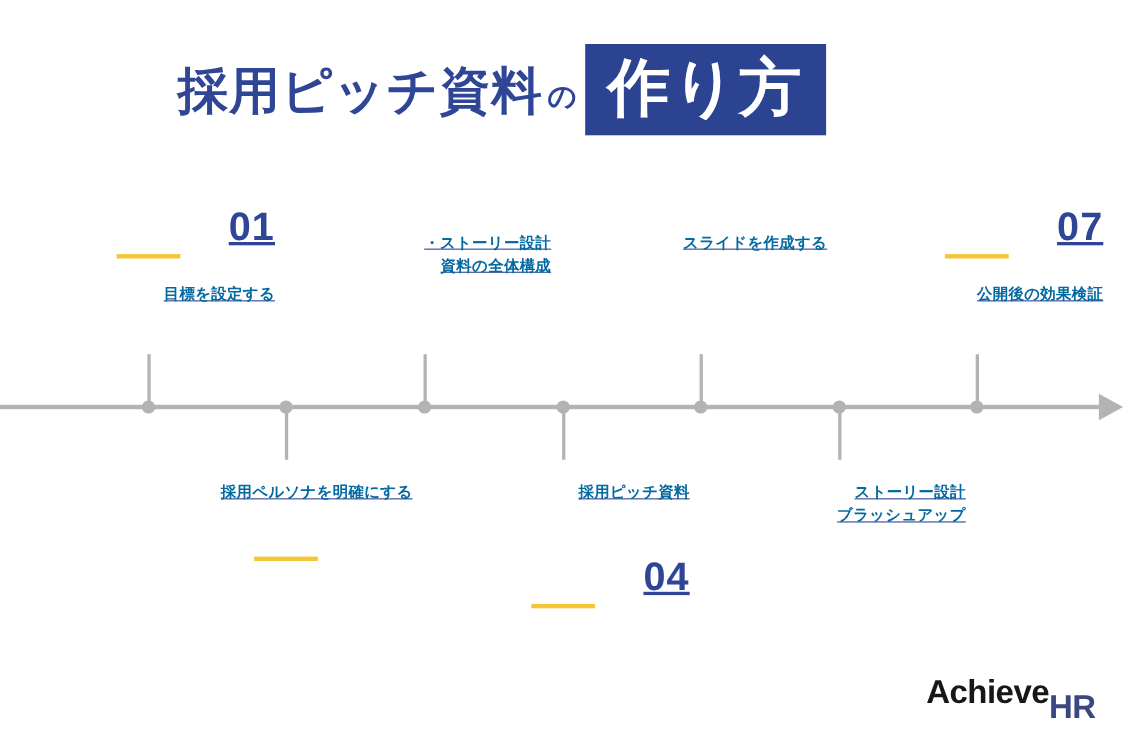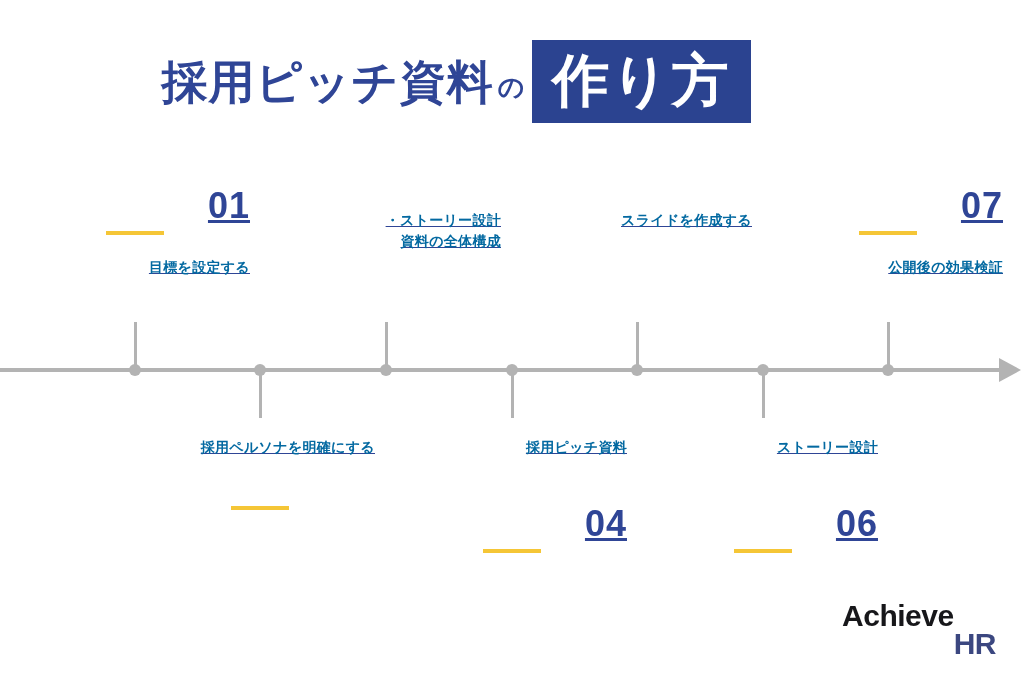--- a/index.html
+++ b/index.html
@@ -141,20 +141,21 @@
   .step.bottom .step-num-wrap {
     margin-top: 48px;
   }
 
   
   .logo {
     position: absolute;
     right: 28px;
     bottom: 24px;
     display: flex;
+    align-items: center;
     line-height: 1;
   }
   .logo-achieve {
     font-size: 30px;
     font-weight: bold;
     color: #17171a;
     letter-spacing: -0.5px;
   }
   .logo-hr {
     font-size: 30px;
@@ -226,24 +227,21 @@
         </div>
       </div>
       <div class="step top" style="left: 637px;">
         <div class="step-label">
           <div>スライドを作成する</div>
         </div>
       </div>
       <div class="step bottom" style="left: 763px;">
         <div class="step-label">
           <div>ストーリー設計</div>
-        </div>
-        <div class="step-num-wrap">
-          <div class="step-num">06</div>
-          <div class="num-underline"></div>
+          <div>ブラッシュアップ</div>
         </div>
       </div>
       <div class="step top" style="left: 888px;">
         <div class="step-num-wrap">
           <div class="step-num">07</div>
           <div class="num-underline"></div>
         </div>
         <div class="step-label">
           <div>公開後の効果検証</div>
         </div>

